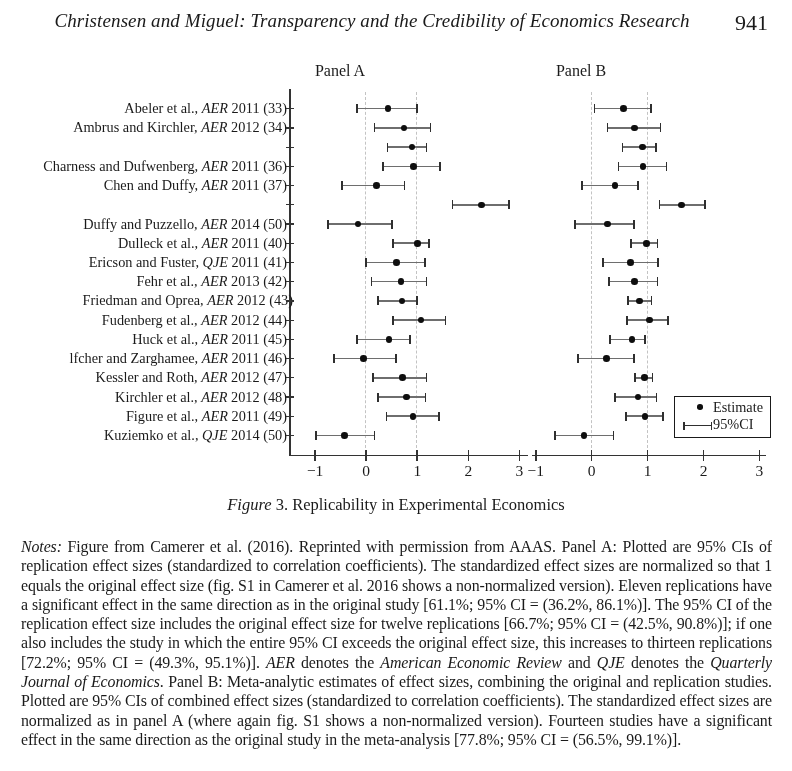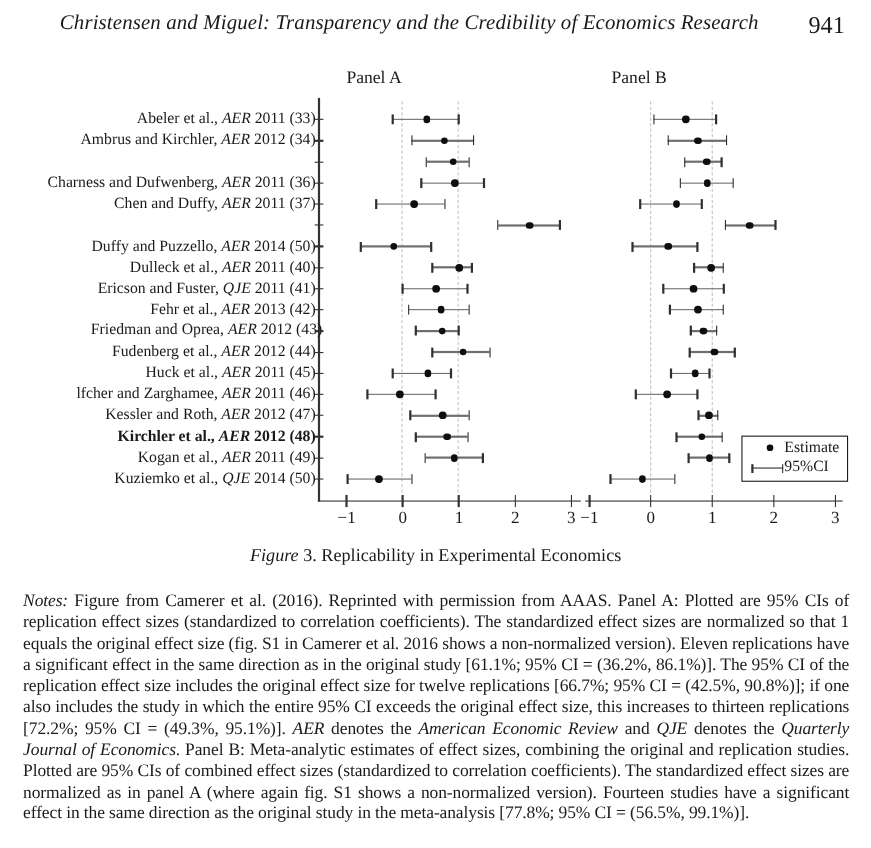--- a/index.html
+++ b/index.html
@@ -233,31 +233,31 @@
       <div class="row-label" style="right: 505px; top: 368.28px;"><span>Kessler and Roth, </span><span class="it">AER</span><span> 2012 (47)</span></div>
       <div class="ytick" style="left: 286px; top: 377.18px; width: 7.6px;"></div>
       <div class="ci-line" style="left: 372.839px; top: 377.03px; width: 53.6235px;"></div>
       <div class="ci-cap" style="left: 372.039px; top: 373.28px;"></div>
       <div class="ci-cap" style="left: 425.663px; top: 373.28px;"></div>
       <div class="est-dot" style="left: 399.16px; top: 374.48px;"></div>
       <div class="ci-line" style="left: 634.743px; top: 377.03px; width: 17.888px;"></div>
       <div class="ci-cap" style="left: 633.943px; top: 373.28px;"></div>
       <div class="ci-cap" style="left: 651.831px; top: 373.28px;"></div>
       <div class="est-dot" style="left: 640.946px; top: 374.48px;"></div>
-      <div class="row-label" style="right: 505px; top: 387.5px; font-weight: bold;"><span>Kirchler et al., </span><span class="it">AER</span><span> 2012 (48)</span></div>
+      <div class="row-label" style="right: 505px; top: 387.5px;"><span>Kirchler et al., </span><span class="it">AER</span><span> 2012 (48)</span></div>
       <div class="ytick" style="left: 286px; top: 396.4px; width: 7.6px;"></div>
       <div class="ci-line" style="left: 377.946px; top: 396.25px; width: 47.4951px;"></div>
       <div class="ci-cap" style="left: 377.146px; top: 392.5px;"></div>
       <div class="ci-cap" style="left: 424.641px; top: 392.5px;"></div>
       <div class="est-dot" style="left: 403.245px; top: 393.7px;"></div>
       <div class="ci-line" style="left: 615.178px; top: 396.25px; width: 41.366px;"></div>
       <div class="ci-cap" style="left: 614.378px; top: 392.5px;"></div>
       <div class="ci-cap" style="left: 655.744px; top: 392.5px;"></div>
       <div class="est-dot" style="left: 634.797px; top: 393.7px;"></div>
-      <div class="row-label" style="right: 505px; top: 406.72px;"><span>Kogan et al., </span><span class="it">AER</span><span> 2011 (49)</span></div>
+      <div class="row-label" style="right: 505px; top: 406.72px;"><span>Figure et al., </span><span class="it">AER</span><span> 2011 (49)</span></div>
       <div class="ytick" style="left: 286px; top: 415.62px; width: 7.6px;"></div>
       <div class="ci-line" style="left: 386.628px; top: 415.47px; width: 52.6021px;"></div>
       <div class="ci-cap" style="left: 385.828px; top: 411.72px;"></div>
       <div class="ci-cap" style="left: 438.43px; top: 411.72px;"></div>
       <div class="est-dot" style="left: 409.884px; top: 412.92px;"></div>
       <div class="ci-line" style="left: 625.799px; top: 415.47px; width: 37.453px;"></div>
       <div class="ci-cap" style="left: 624.999px; top: 411.72px;"></div>
       <div class="ci-cap" style="left: 662.452px; top: 411.72px;"></div>
       <div class="est-dot" style="left: 641.505px; top: 412.92px;"></div>
       <div class="row-label" style="right: 505px; top: 425.94px;"><span>Kuziemko et al., </span><span class="it">QJE</span><span> 2014 (50)</span></div>

